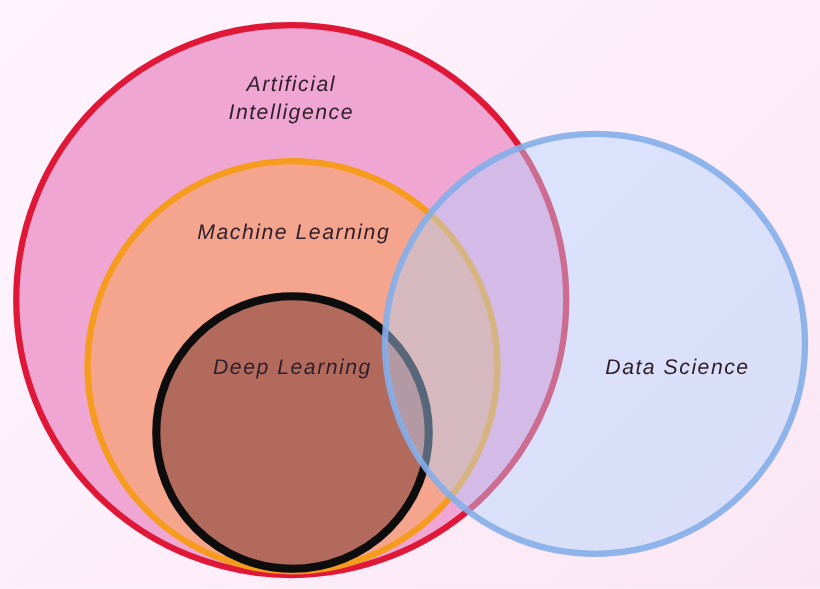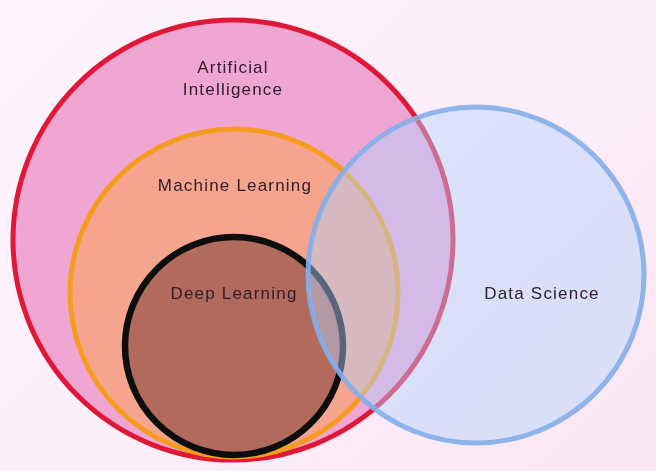--- a/index.html
+++ b/index.html
@@ -10,20 +10,21 @@
     width: 656px;
     height: 471px;
     overflow: hidden;
     background: linear-gradient(135deg, #fef4fd 0%, #fdeef9 55%, #fae6f3 100%);
     font-family: "Liberation Sans", sans-serif;
   }
   .stage {
     position: relative;
     width: 640px;
     height: 471px;
+    font-style: italic;
   }
   svg {
     display: block;
   }
   text {
     font-family: "Liberation Sans", "DejaVu Sans", sans-serif;
     font-size: 17px;
     letter-spacing: 1.2px;
     fill: #31202c;
   }

